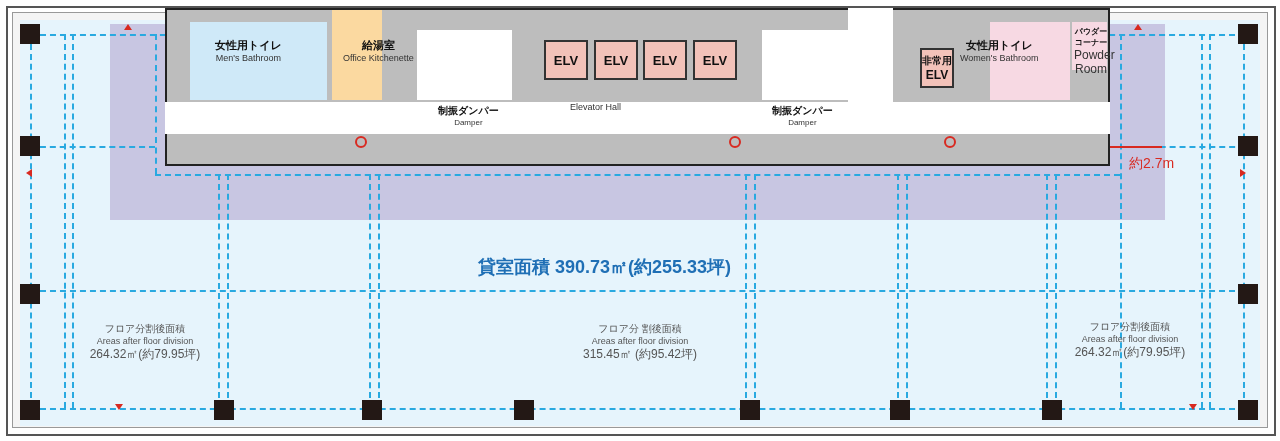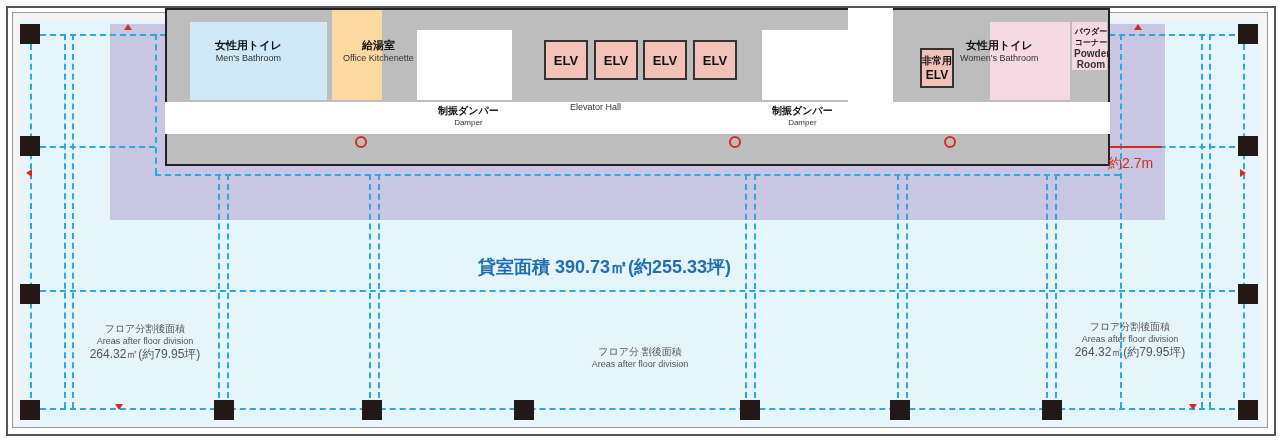--- a/index.html
+++ b/index.html
@@ -18,21 +18,21 @@
   .room-pink{background:#f7d9e3;}
   .room-orange{background:#fbd9a0;}
   .elv{background:#f2c2b9;border:2px solid #333;box-sizing:border-box;color:#111;font-size:13px;font-weight:bold;display:flex;align-items:center;justify-content:center;}
   .label-jp{font-size:11px;color:#111;font-weight:bold;text-align:center;white-space:nowrap;}
   .label-en{font-size:9px;color:#333;text-align:center;white-space:nowrap;}
   .area-total{font-size:18px;color:#1f6fb5;font-weight:bold;white-space:nowrap;}
   .area-block{color:#555;text-align:center;white-space:nowrap;}
   .area-block .jp{font-size:10px;}
   .area-block .en{font-size:9px;}
   .area-block .val{font-size:12px;}
-  .dim{color:#d82a21;font-size:14px;white-space:nowrap;}
+  .dim{color:#d82a21;font-size:14px;white-space:nowrap;margin-left:21px;}
   .ring{width:12px;height:12px;border:2px solid #d82a21;border-radius:50%;box-sizing:border-box;}
 </style>
 </head>
 <body>
 
 <div class="abs frame-outer"></div>
 <div class="abs frame-inner"></div>
 <div class="abs floor"></div>
 <div class="abs core-band"></div>
 
@@ -89,21 +89,21 @@
 <div class="abs" style="left:343px;top:38px;">
   <div class="label-jp">給湯室</div>
   <div class="label-en">Office Kitchenette</div>
 </div>
 <div class="abs" style="left:960px;top:38px;">
   <div class="label-jp">女性用トイレ</div>
   <div class="label-en">Women's Bathroom</div>
 </div>
 <div class="abs" style="left:1074px;top:26px;width:34px;white-space:normal;">
   <div class="label-jp" style="font-size:8px;white-space:normal;">パウダーコーナー</div>
-  <div class="label-en" style="font-size:10px;white-space:normal;font-weight:bold;">Powder Room</div>
+  <div class="label-en" style="font-size:12px;white-space:normal;">Powder Room</div>
 </div>
 <div class="abs" style="left:570px;top:102px;">
   <div class="label-en">Elevator Hall</div>
 </div>
 <div class="abs" style="left:438px;top:104px;">
   <div class="label-jp" style="font-size:10px;">制振ダンパー</div>
   <div class="label-en" style="font-size:8px;">Damper</div>
 </div>
 <div class="abs" style="left:772px;top:104px;">
   <div class="label-jp" style="font-size:10px;">制振ダンパー</div>
@@ -132,23 +132,24 @@
 <div class="abs col" style="left:1238px;top:284px;"></div>
 <div class="abs col" style="left:1238px;top:400px;"></div>
 
 <div class="abs area-total" style="left:478px;top:255px;">貸室面積 390.73㎡(約255.33坪)</div>
 
 <div class="abs area-block" style="left:70px;top:322px;width:150px;">
   <div class="jp">フロア分割後面積</div>
   <div class="en">Areas after floor division</div>
   <div class="val">264.32㎡(約79.95坪)</div>
 </div>
-<div class="abs area-block" style="left:565px;top:322px;width:150px;margin-top:23px;">
+<div class="abs area-block" style="left:565px;top:322px;width:150px;">
   <div class="jp">フロア分 割後面積</div>
   <div class="en">Areas after  floor division</div>
+  <div class="val">315.45㎡ (約95.42坪)</div>
 </div>
 <div class="abs area-block" style="left:1055px;top:320px;width:150px;">
   <div class="jp">フロア分割後面積</div>
   <div class="en">Areas after floor division</div>
   <div class="val">264.32㎡(約79.95坪)</div>
 </div>
 
 <div class="abs" style="left:124px;top:24px;border-left:4px solid transparent;border-right:4px solid transparent;border-bottom:6px solid #d82a21;"></div>
 <div class="abs" style="left:1134px;top:24px;border-left:4px solid transparent;border-right:4px solid transparent;border-bottom:6px solid #d82a21;"></div>
 <div class="abs" style="left:115px;top:404px;border-left:4px solid transparent;border-right:4px solid transparent;border-top:6px solid #d82a21;"></div>

